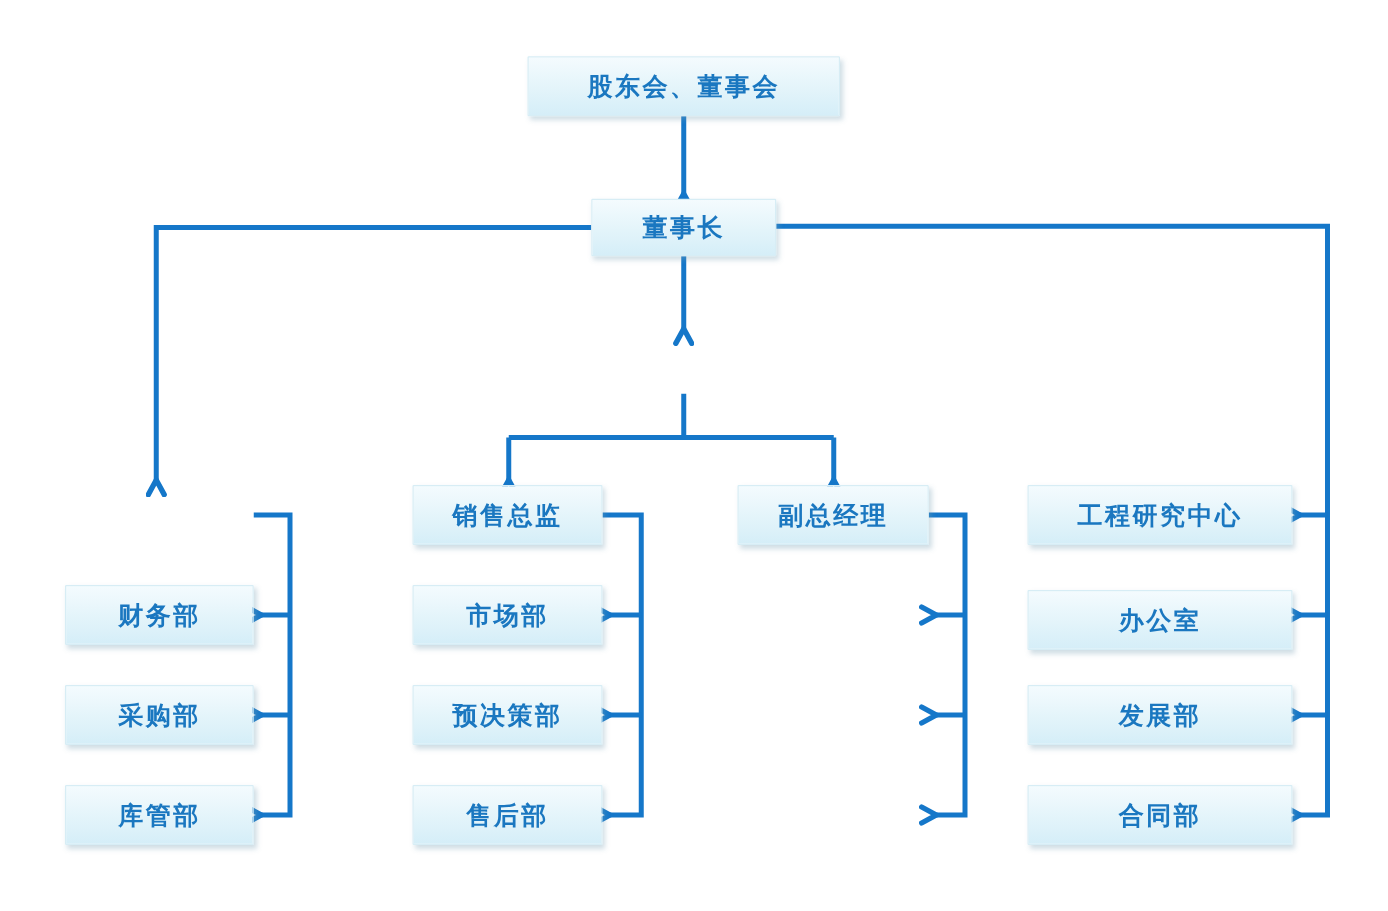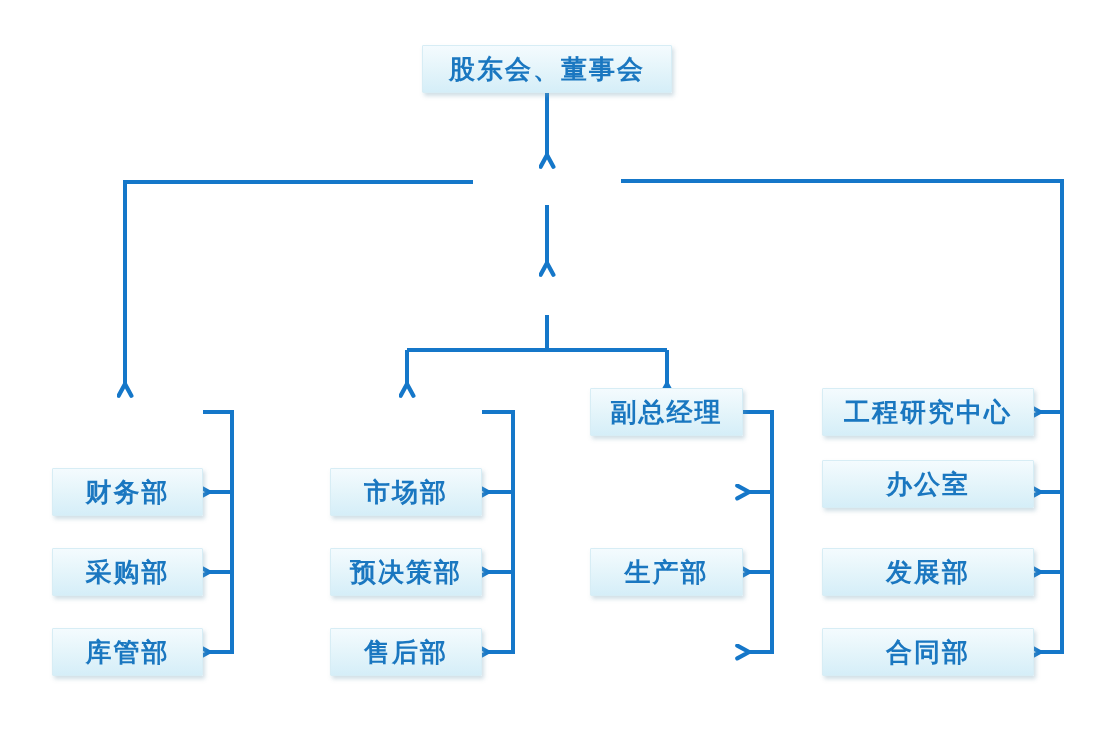--- a/index.html
+++ b/index.html
@@ -17,21 +17,21 @@
     position: absolute;
     box-sizing: border-box;
     display: flex;
     align-items: center;
     justify-content: center;
     background: linear-gradient(180deg, #f4fbfe 0%, #e3f4fa 55%, #d5eef8 100%);
     border: 1px solid #d7edf5;
     border-radius: 1px;
     box-shadow: 2px 3px 4px rgba(120, 160, 180, 0.35);
     color: #1a77c0;
-    font-size: 26px;
+    font-size: 20px;
     font-weight: bold;
     letter-spacing: 2px;
     white-space: nowrap;
   }
 </style>
 </head>
 <body>
 
 <div class="stage">
 
@@ -64,31 +64,32 @@
     <path d="M513,492 H488" marker-end="url(#arrow)"></path>
     <path d="M513,572 H488" marker-end="url(#arrow)"></path>
 
     <path d="M743,412 H772 V652 H749" marker-end="url(#arrow)"></path>
     <path d="M772,492 H749" marker-end="url(#arrow)"></path>
     <path d="M772,572 H749" marker-end="url(#arrow)"></path>
   </svg>
 
   <div class="node" style="left:422px; top:45px;  width:250px; height:48px">股东会、董事会</div>
 
+  <div class="node" style="left:473px; top:159px; width:148px; height:46px">董事长</div>
 
 
   <div class="node" style="left:52px;  top:468px; width:151px; height:48px">财务部</div>
   <div class="node" style="left:52px;  top:548px; width:151px; height:48px">采购部</div>
   <div class="node" style="left:52px;  top:628px; width:151px; height:48px">库管部</div>
 
+  <div class="node" style="left:330px; top:388px; width:152px; height:48px">销售总监</div>
   <div class="node" style="left:330px; top:468px; width:152px; height:48px">市场部</div>
   <div class="node" style="left:330px; top:548px; width:152px; height:48px">预决策部</div>
   <div class="node" style="left:330px; top:628px; width:152px; height:48px">售后部</div>
 
   <div class="node" style="left:590px; top:388px; width:153px; height:48px">副总经理</div>
-  <div class="node" style="left:590px; top:548px; width:153px; height:48px">生产部</div>
 
   <div class="node" style="left:822px; top:388px; width:212px; height:48px">工程研究中心</div>
-  <div class="node" style="left:822px; top:460px; width:212px; height:48px">办公室</div>
+  <div class="node" style="left:822px; top:472px; width:212px; height:48px">办公室</div>
   <div class="node" style="left:822px; top:628px; width:212px; height:48px">合同部</div>
   <div class="node" style="left:822px; top:548px; width:212px; height:48px">发展部</div>
 
 </div>
 
 </body></html>

